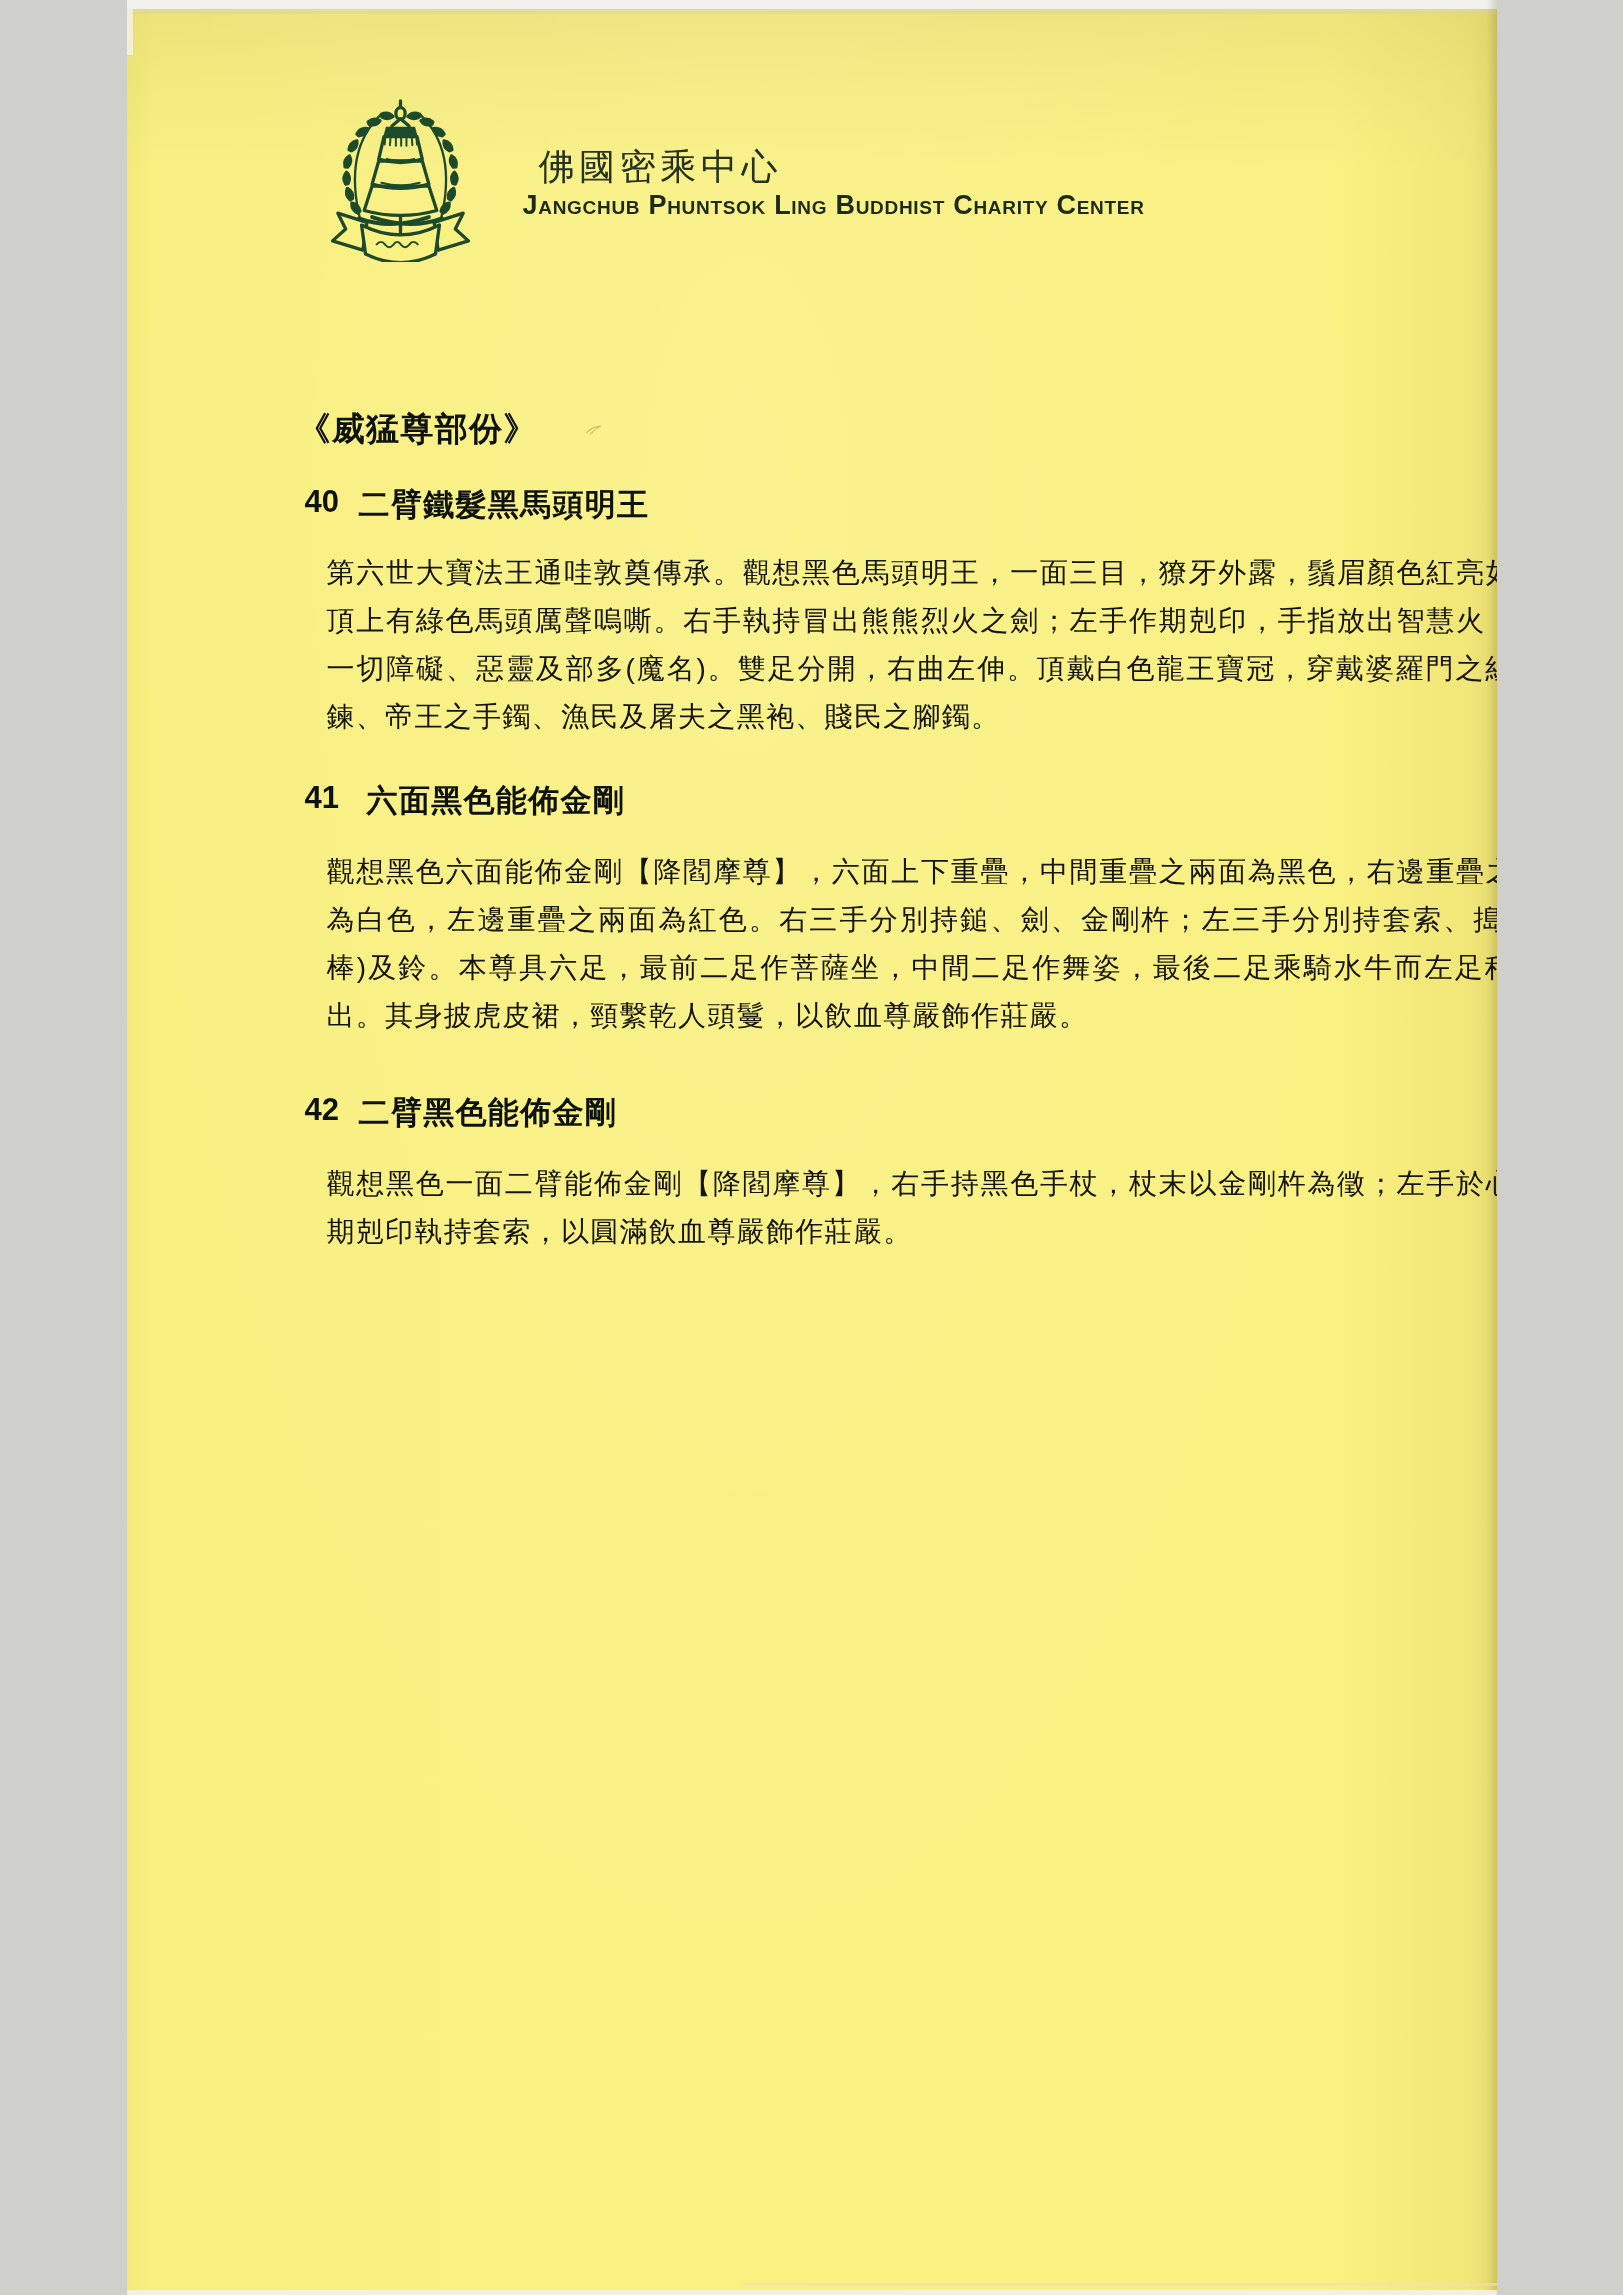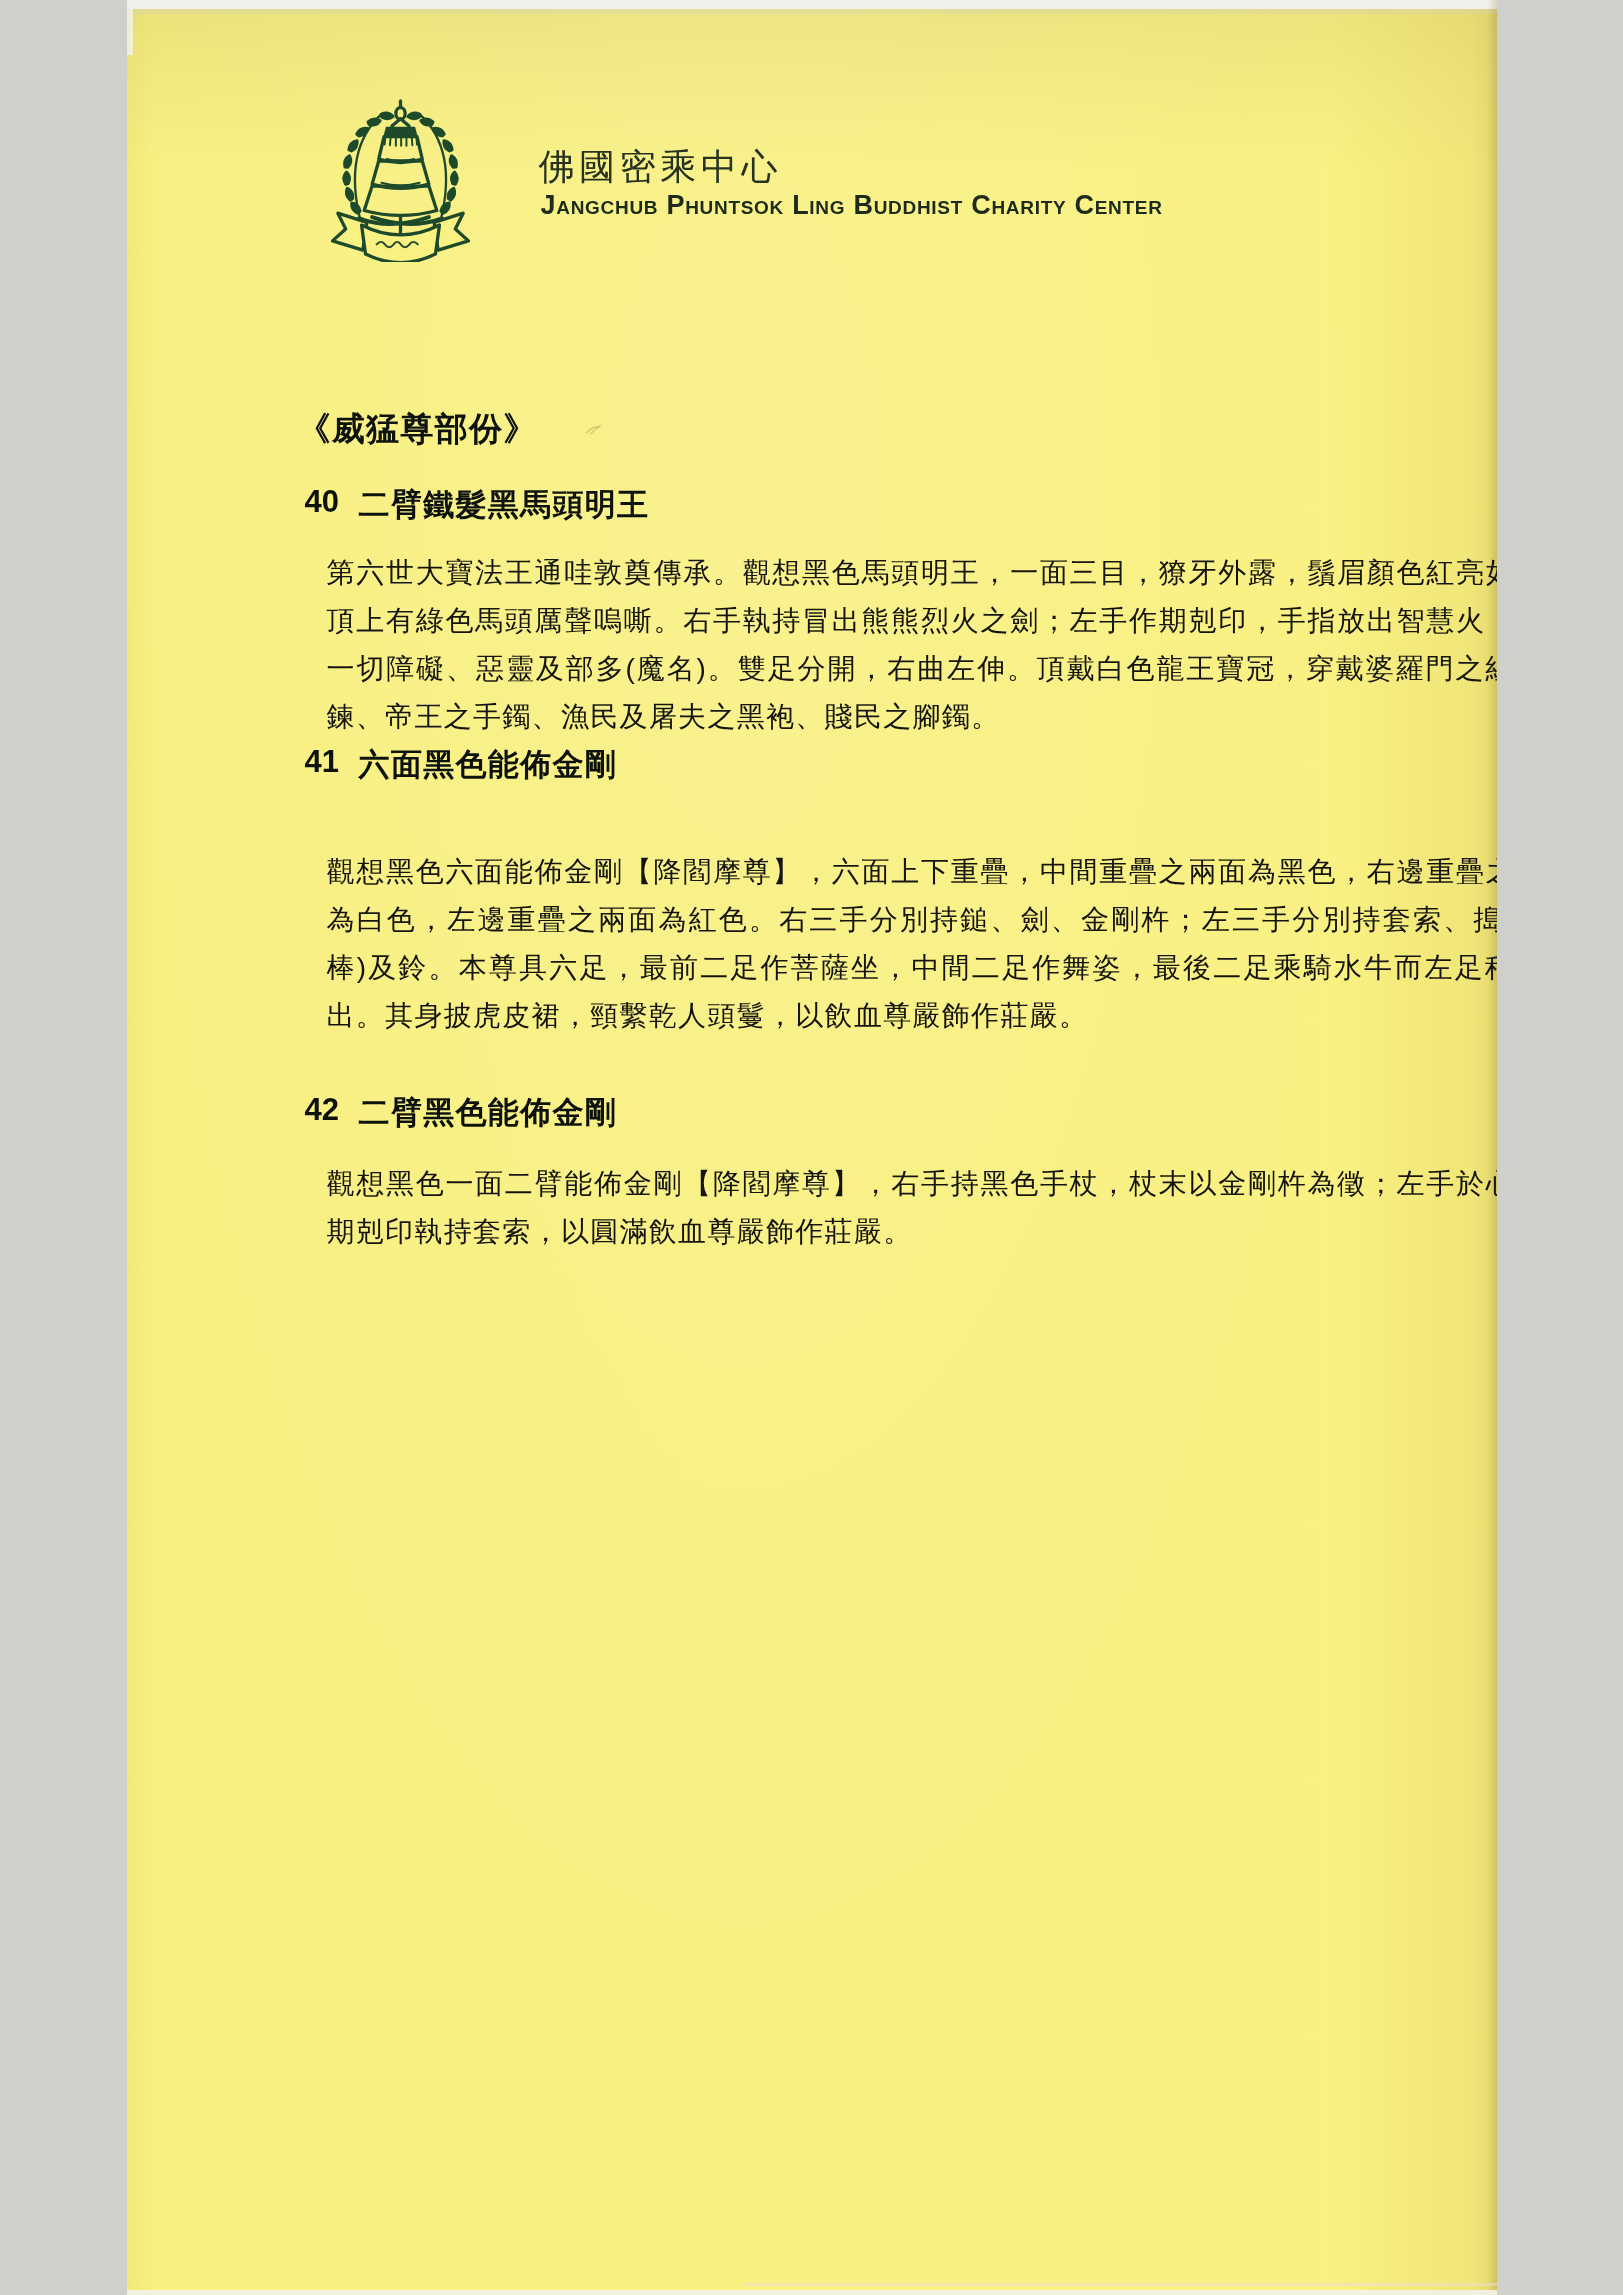--- a/index.html
+++ b/index.html
@@ -27,21 +27,21 @@
   .pen-mark{position:absolute;left:458px;top:424px;width:17px;height:11.8px;opacity:.55;}
   .speck{position:absolute;border-radius:50%;background:#55512e;}
 
   
   .logo{position:absolute;left:191px;top:97px;width:165px;height:165px;}
   .org-zh{
     position:absolute;left:412px;top:143px;
     font-size:36px;letter-spacing:4.6px;font-weight:normal;color:#27321f;
   }
   .org-en{
-    position:absolute;left:414px;top:190px;
+    position:absolute;left:396px;top:190px;
     font-size:27px;font-weight:bold;font-variant-caps:small-caps;
     letter-spacing:0.7px;color:#1d2b1b;
   }
 
   
   .doc-title{
     position:absolute;left:162px;top:293px;width:1309px;
     font-size:31px;font-weight:bold;color:#10150f;
     display:flex;gap:19.6px;white-space:nowrap;
   }
@@ -57,21 +57,21 @@
     font-size:31px;font-weight:bold;color:#0e120c;letter-spacing:1.3px;
     display:flex;align-items:flex-start;
   }
   .entry-heading .num{margin-right:19.6px;letter-spacing:0;}
   .entry-body{
     position:absolute;left:192px;width:1248px;margin:8px;
     font-size:28px;line-height:48px;letter-spacing:1.3px;
     text-align:justify;color:#15150e;font-weight:500;
   }
   #h40{top:484px;}  #p40{top:541px;}
-  #h41{top:744px;} #p41{top:840px;}
+  #h41{top:780px;gap:8px;} #p41{top:840px;}
   #h42{top:1092px;} #p42{top:1152px;}
 </style>
 </head>
 <body>
 
 <div class="page">
 
   <div class="scan-top-strip"></div>
   <div class="scan-top-blend"></div>
   <div class="scan-corner"></div>

